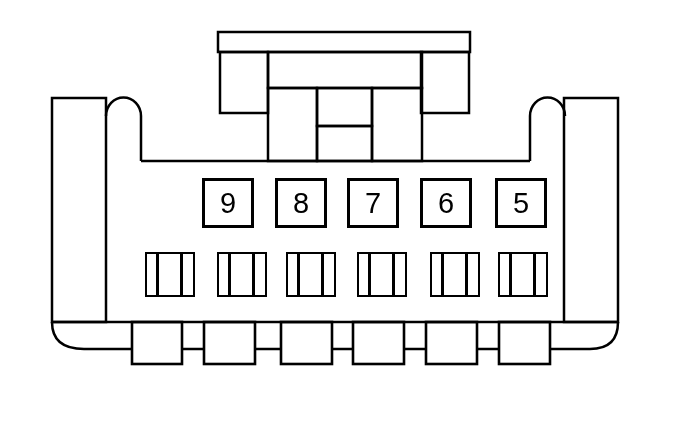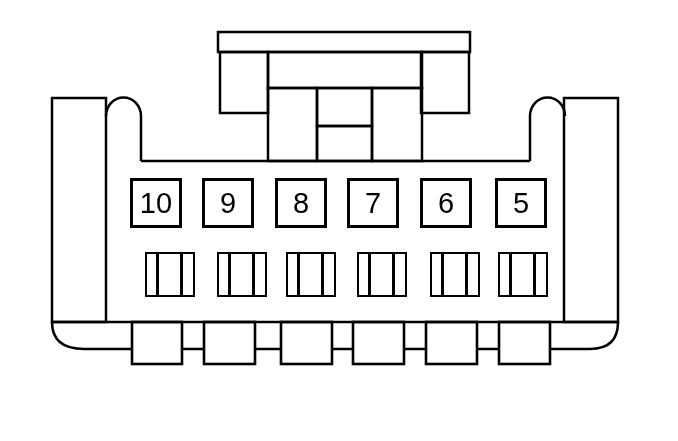--- a/index.html
+++ b/index.html
@@ -68,23 +68,20 @@
     <g stroke-width="2.6">
       <rect x="132" y="322" width="50" height="42"></rect>
       <rect x="204" y="322" width="51" height="42"></rect>
       <rect x="281" y="322" width="51" height="42"></rect>
       <rect x="353" y="322" width="51" height="42"></rect>
       <rect x="426" y="322" width="51" height="42"></rect>
       <rect x="499" y="322" width="51" height="42"></rect>
     </g>
   </svg>
 
-  <div class="pin-box" style="left:130px">
-    <span>10</span>
-  </div>
   <div class="pin-box" style="left:202px">
     <span>9</span>
   </div>
   <div class="pin-box" style="left:275px">
     <span>8</span>
   </div>
   <div class="pin-box" style="left:347px">
     <span>7</span>
   </div>
   <div class="pin-box" style="left:420px">

